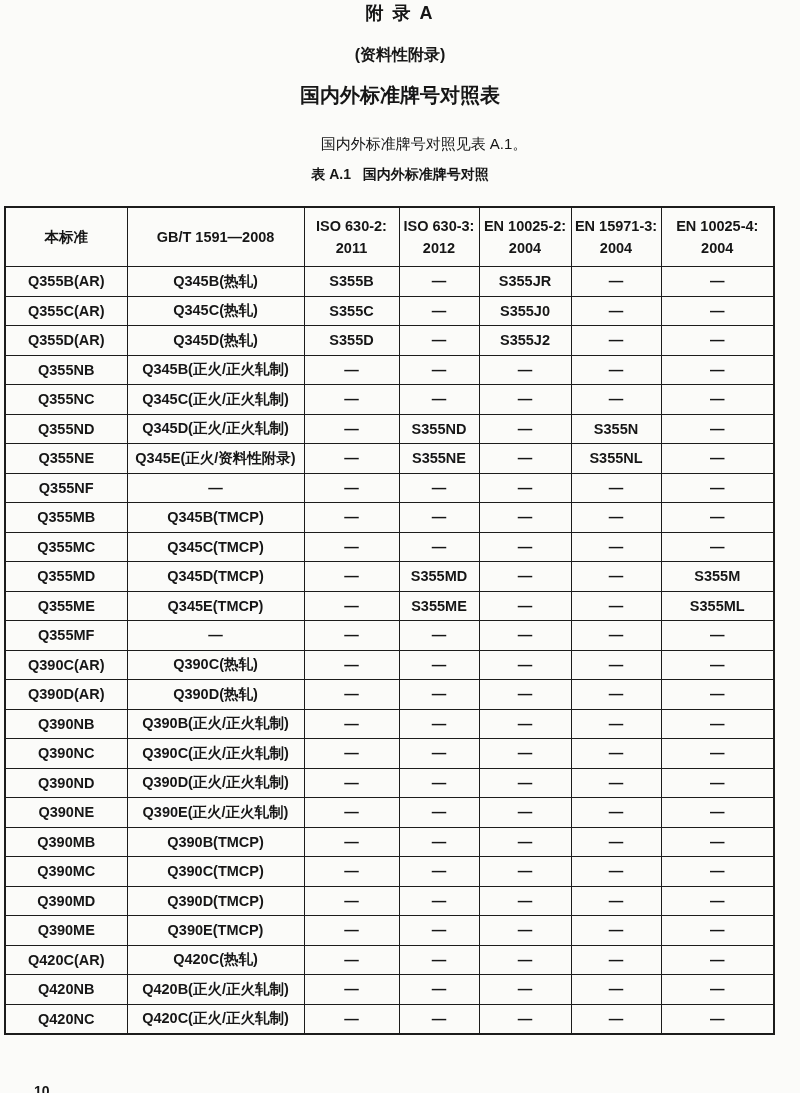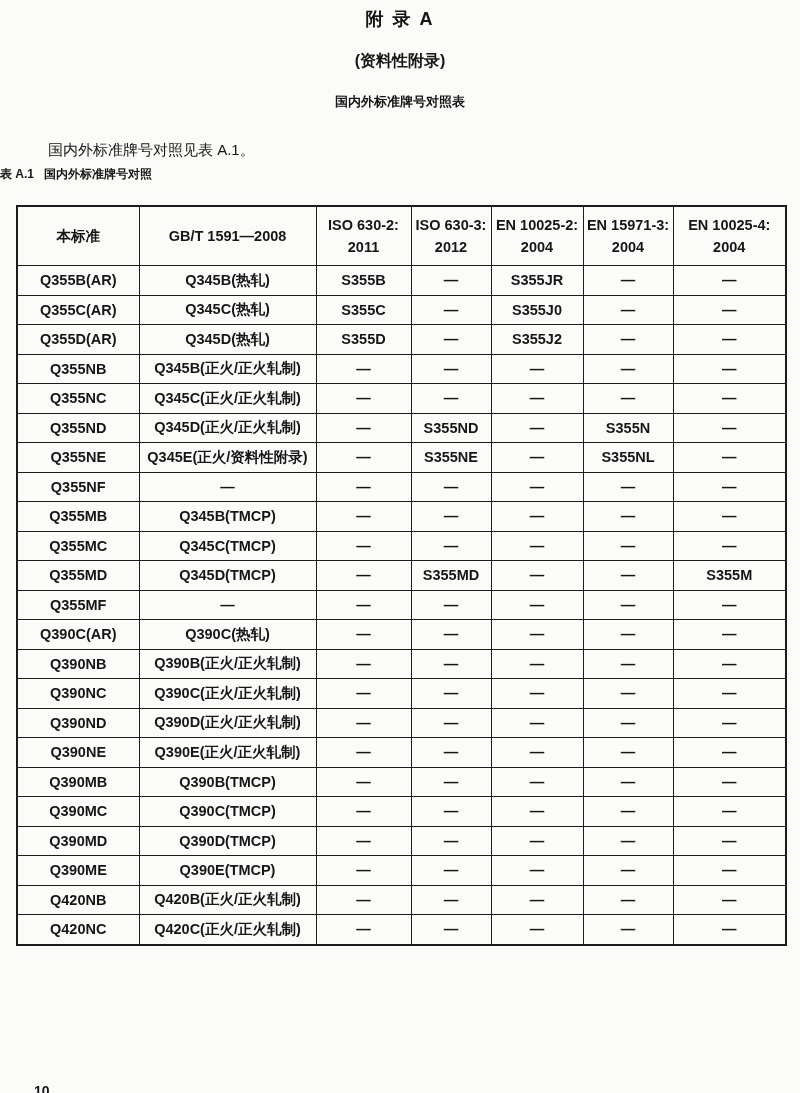--- a/index.html
+++ b/index.html
@@ -13,57 +13,58 @@
     width: 800px;
     height: 1093px;
     margin: 0 auto;
     background: #fbfbf9;
     color: #161616;
     overflow: hidden;
     box-sizing: border-box;
   }
   .titles {
     text-align: center;
-    padding-top: 6px;
   }
   .appendix-title {
     font-size: 18px;
     font-weight: bold;
     letter-spacing: 2px;
     margin: 0;
     line-height: 26px;
   }
   .appendix-sub {
     font-size: 16px;
     font-weight: bold;
     margin: 16px;
     line-height: 25px;
   }
   .appendix-heading {
-    font-size: 13px;
+    font-size: 20px;
     font-weight: bold;
     margin: 0;
     line-height: 25px;
   }
   .intro {
     font-size: 15px;
-    margin: 26px 0 6px 48px;
+    margin: 26px 0 12px 48px;
     line-height: 20px;
     font-weight: 500;
+    text-align: center;
   }
   .caption {
-    font-size: 12px;
+    text-align: center;
+    font-size: 14px;
     font-weight: bold;
     margin-top: 4px;
     white-space: pre;
   }
   table.cmp {
     border-collapse: collapse;
     table-layout: fixed;
-    margin: 22px auto 0 16px;
+    margin: 22px auto 0 4px;
     width: 769px;
     border: 2px solid #1c1c1c;
   }
   table.cmp th, table.cmp td {
     border: 1.4px solid #1c1c1c;
     text-align: center;
     vertical-align: middle;
     padding: 0;
     overflow: hidden;
     white-space: nowrap;
@@ -242,38 +243,56 @@
         <tr>
           <td>Q355MD</td>
           <td>Q345D(TMCP)</td>
           <td>—</td>
           <td>S355MD</td>
           <td>—</td>
           <td>—</td>
           <td>S355M</td>
         </tr>
         <tr>
+          <td>Q355ME</td>
+          <td>Q345E(TMCP)</td>
+          <td>—</td>
+          <td>S355ME</td>
+          <td>—</td>
+          <td>—</td>
+          <td>S355ML</td>
+        </tr>
+        <tr>
           <td>Q355MF</td>
           <td>—</td>
           <td>—</td>
           <td>—</td>
           <td>—</td>
           <td>—</td>
           <td>—</td>
         </tr>
         <tr>
           <td>Q390C(AR)</td>
           <td>Q390C(热轧)</td>
           <td>—</td>
           <td>—</td>
           <td>—</td>
           <td>—</td>
           <td>—</td>
         </tr>
         <tr>
+          <td>Q390D(AR)</td>
+          <td>Q390D(热轧)</td>
+          <td>—</td>
+          <td>—</td>
+          <td>—</td>
+          <td>—</td>
+          <td>—</td>
+        </tr>
+        <tr>
           <td>Q390NB</td>
           <td>Q390B(正火/正火轧制)</td>
           <td>—</td>
           <td>—</td>
           <td>—</td>
           <td>—</td>
           <td>—</td>
         </tr>
         <tr>
           <td>Q390NC</td>
@@ -332,20 +351,29 @@
         <tr>
           <td>Q390ME</td>
           <td>Q390E(TMCP)</td>
           <td>—</td>
           <td>—</td>
           <td>—</td>
           <td>—</td>
           <td>—</td>
         </tr>
         <tr>
+          <td>Q420C(AR)</td>
+          <td>Q420C(热轧)</td>
+          <td>—</td>
+          <td>—</td>
+          <td>—</td>
+          <td>—</td>
+          <td>—</td>
+        </tr>
+        <tr>
           <td>Q420NB</td>
           <td>Q420B(正火/正火轧制)</td>
           <td>—</td>
           <td>—</td>
           <td>—</td>
           <td>—</td>
           <td>—</td>
         </tr>
         <tr>
           <td>Q420NC</td>

